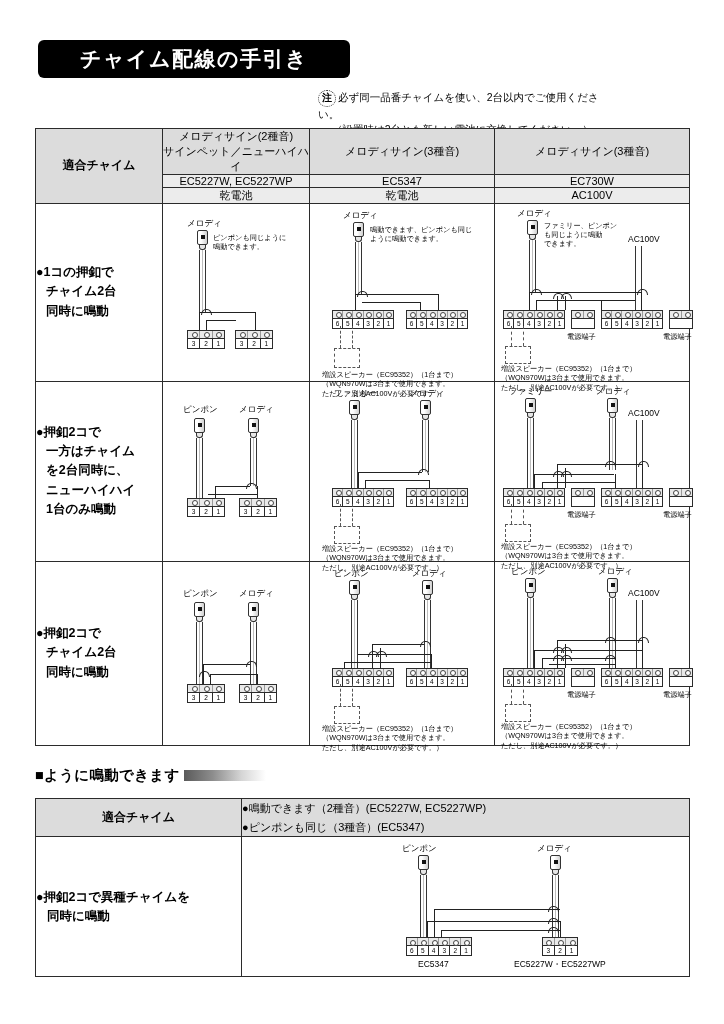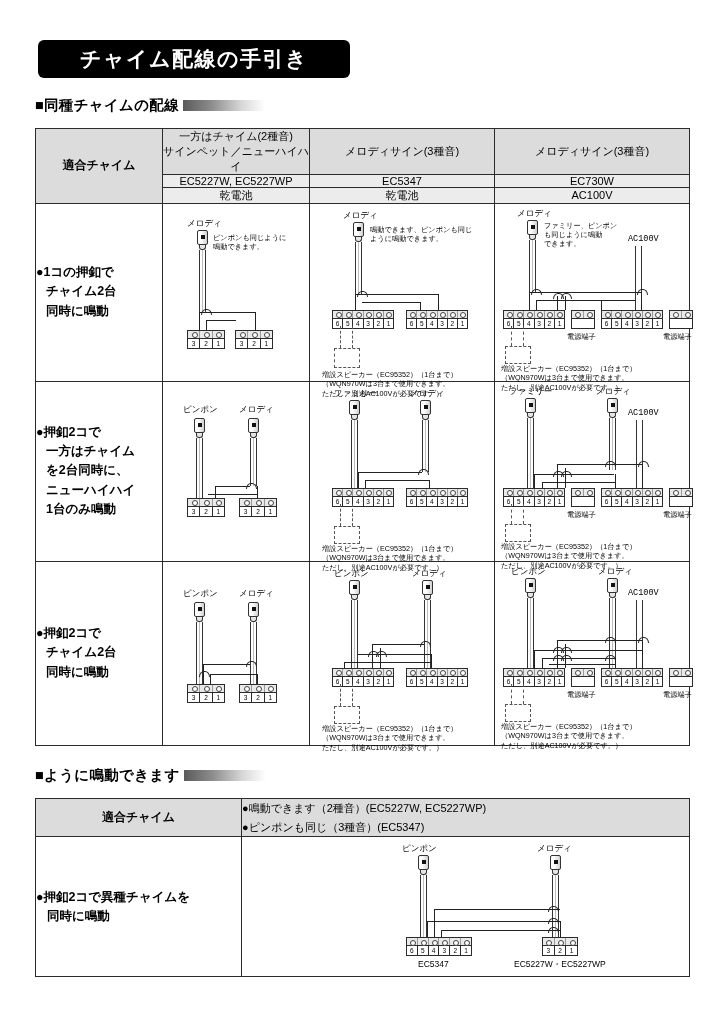--- a/index.html
+++ b/index.html
@@ -48,21 +48,21 @@
   .hdr-gray{background:#dcdcdc;text-align:center;font-weight:bold;font-size:12px;}
   .hdr-name{background:#dcdcdc;text-align:center;font-size:11px;line-height:1.35;padding:5px 2px;}
   .hdr-model{background:#ececec;text-align:center;font-size:11px;padding:3px 2px;}
   .hdr-power{background:#ececec;text-align:center;font-size:11px;padding:3px 2px;}
   .rowlabel{font-size:12.5px;font-weight:bold;line-height:1.55;padding:6px 4px 6px 8px;vertical-align:middle;}
   .rowlabel .ind{display:block;padding-left:10px;}
   .cell{vertical-align:top;position:relative;}
 
   
   .dg{position:relative;width:100%;height:100%;}
-  .lbl{position:absolute;font-size:8.5px;white-space:nowrap;font-family:Liberation Mono, monospace;}
+  .lbl{position:absolute;font-size:8.5px;white-space:nowrap;}
   .lbl-sm{position:absolute;font-size:7.2px;line-height:1.3;white-space:nowrap;}
   .cap{position:absolute;font-size:7.2px;line-height:1.32;white-space:nowrap;}
 
   
   .btn{position:absolute;width:11px;}
   .btn .body{
     width:11px;height:15px;border:1px solid #333;border-radius:2px;
     background:linear-gradient(to right,#fff 0%,#fff 35%,#cfcfcf 100%);
     box-sizing:border-box;position:relative;
   }
@@ -132,39 +132,39 @@
 </style>
 </head>
 <body>
 
 <div class="page">
 
   <div class="title-banner">
     <span>チャイム配線の手引き</span>
   </div>
 
-
-  <div class="sec-head" style="left:35px;top:96px;">
-    <span class="txt">■同種チャイムの配線</span>
-    <span class="grad"></span>
+  <div class="note">
+    <span class="dotbox">注</span><span>必ず同一品番チャイムを使い、2台以内でご使用ください。</span>
+    <span class="l2">（設置時は2台とも新しい電池に交換してください。）</span>
   </div>
+
 
   <table class="wire" style="left:35px;top:128px;width:654px;">
     <colgroup>
       <col style="width:127px">
         <col style="width:147px">
         <col style="width:185px">
         <col style="width:195px">
     </colgroup>
     <tbody>
 
       <tr>
         <td class="hdr-gray" rowspan="3">適合チャイム</td>
         <td class="hdr-name">
-          <span>一方はチャイム(2種音)</span><br>
+          <span>メロディサイン(2種音)</span><br>
           <span>サインペット／ニューハイハイ</span>
         </td>
         <td class="hdr-name">
           <span>メロディサイン(3種音)</span>
         </td>
         <td class="hdr-name">
           <span>メロディサイン(3種音)</span>
         </td>
       </tr>
       <tr>

